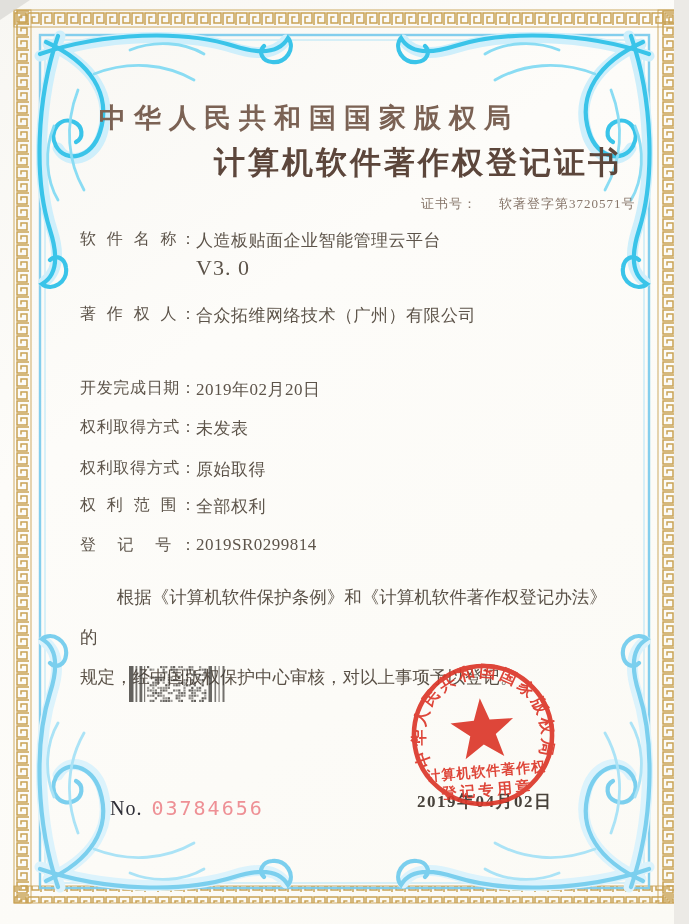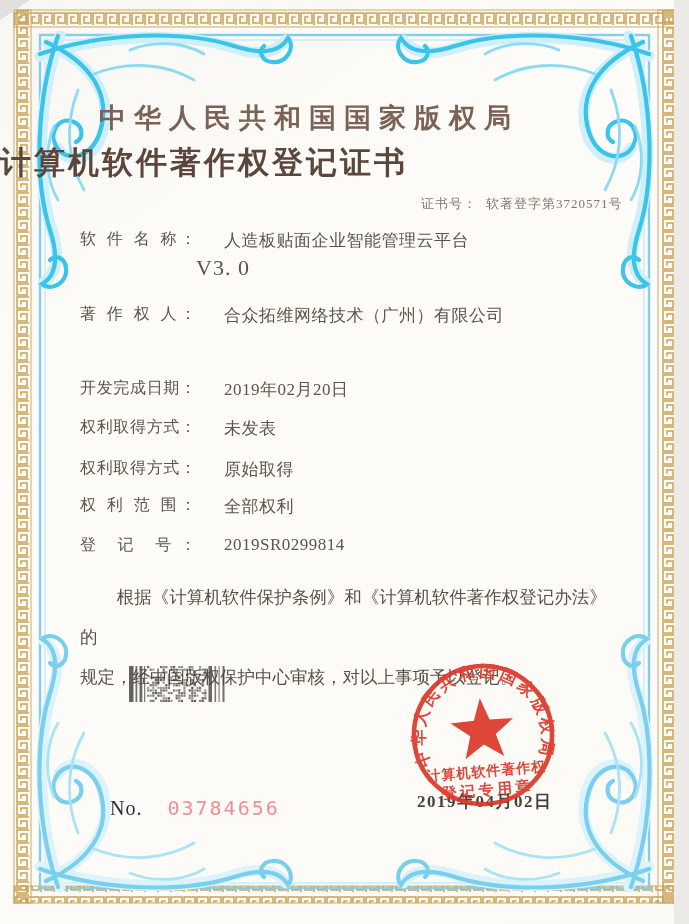--- a/index.html
+++ b/index.html
@@ -14,47 +14,47 @@
   .corner-bot{--pale:#dcf3fc;--bright:#7bcfee;--mid:#abe3f6;}
   path.orn-p{stroke:var(--pale);stroke-width:11;fill:none;stroke-linecap:round;}
   path.orn-b{stroke:var(--bright);stroke-width:4.2;fill:none;stroke-linecap:round;}
   path.orn-m{stroke:var(--mid);stroke-width:2.8;fill:none;stroke-linecap:round;}
 
   .corner-sliver{position:absolute;left:0;top:0;width:0;height:0;z-index:3;
     border-top:20px solid #d7d6d2;border-right:30px solid transparent;opacity:.7;}
 
   .authority{position:absolute;top:100px;left:0;right:56px;text-align:center;z-index:1;
     font-size:27px;letter-spacing:8px;font-weight:600;color:#7b6254;}
-  .cert-title{position:absolute;top:142px;left:0;right:52px;text-align:left;z-index:1;
+  .cert-title{position:absolute;top:142px;left:0;right:52px;text-align:right;z-index:1;
     font-size:31px;letter-spacing:3px;font-weight:700;color:#5c463b;}
-  .certno{position:absolute;left:421px;top:195px;z-index:1;display:flex;gap:9px;
+  .certno{position:absolute;left:421px;top:195px;z-index:1;display:flex;gap:22px;
     font-size:13px;color:#87766a;letter-spacing:1px;}
 
   .row{position:absolute;left:80px;display:flex;z-index:1;}
   .flabel{display:inline-block;width:116px;flex:none;font-size:16px;color:#5d544a;
     text-align:justify;text-align-last:justify;}
-  .fvalue{font-size:17px;color:#5d544a;letter-spacing:0.5px;margin-left:28px;}
+  .fvalue{font-size:17px;color:#5d544a;letter-spacing:0.5px;}
   .value-line2{position:absolute;left:196px;top:255px;z-index:1;
     font-size:22px;color:#5d544a;letter-spacing:1px;}
 
   .statement{position:absolute;left:80px;top:577px;width:540px;z-index:1;
     font-size:17.5px;line-height:40px;color:#5a5147;}
   .statement .ln1{text-indent:2.1em;}
 
   .barcode{position:absolute;left:129px;top:666px;width:99px;height:36px;z-index:1;opacity:.88;}
 
   .seal-date{position:absolute;left:417px;top:790px;z-index:1;
     font-size:17px;font-weight:600;color:#48423b;letter-spacing:1.5px;}
   .seal{position:absolute;left:394px;top:646px;z-index:2;transform:rotate(-5deg);opacity:.92;}
   .seal text{fill:#dc372a;font-family:"Liberation Serif","DejaVu Serif",serif;}
   .seal .ring{font-size:16.5px;font-weight:bold;letter-spacing:3.2px;}
   .seal .l1{font-size:14px;font-weight:bold;letter-spacing:1px;}
   .seal .l2{font-size:15px;font-weight:bold;letter-spacing:3.5px;}
 
-  .serial{position:absolute;left:110px;top:796px;z-index:1;display:flex;align-items:baseline;gap:25px;}
+  .serial{position:absolute;left:110px;top:796px;z-index:1;display:flex;align-items:baseline;gap:9px;}
   .serial .no-label{font-size:20px;color:#2f2f37;letter-spacing:1px;}
   .serial .no-number{font-family:"DejaVu Sans Mono","Liberation Mono",monospace;
     font-size:20px;color:#ee9095;letter-spacing:2px;}
 </style>
 </head>
 <body>
 
 <div class="page">
 
   <svg class="frame" width="689" height="924" viewBox="0 0 689 924">

